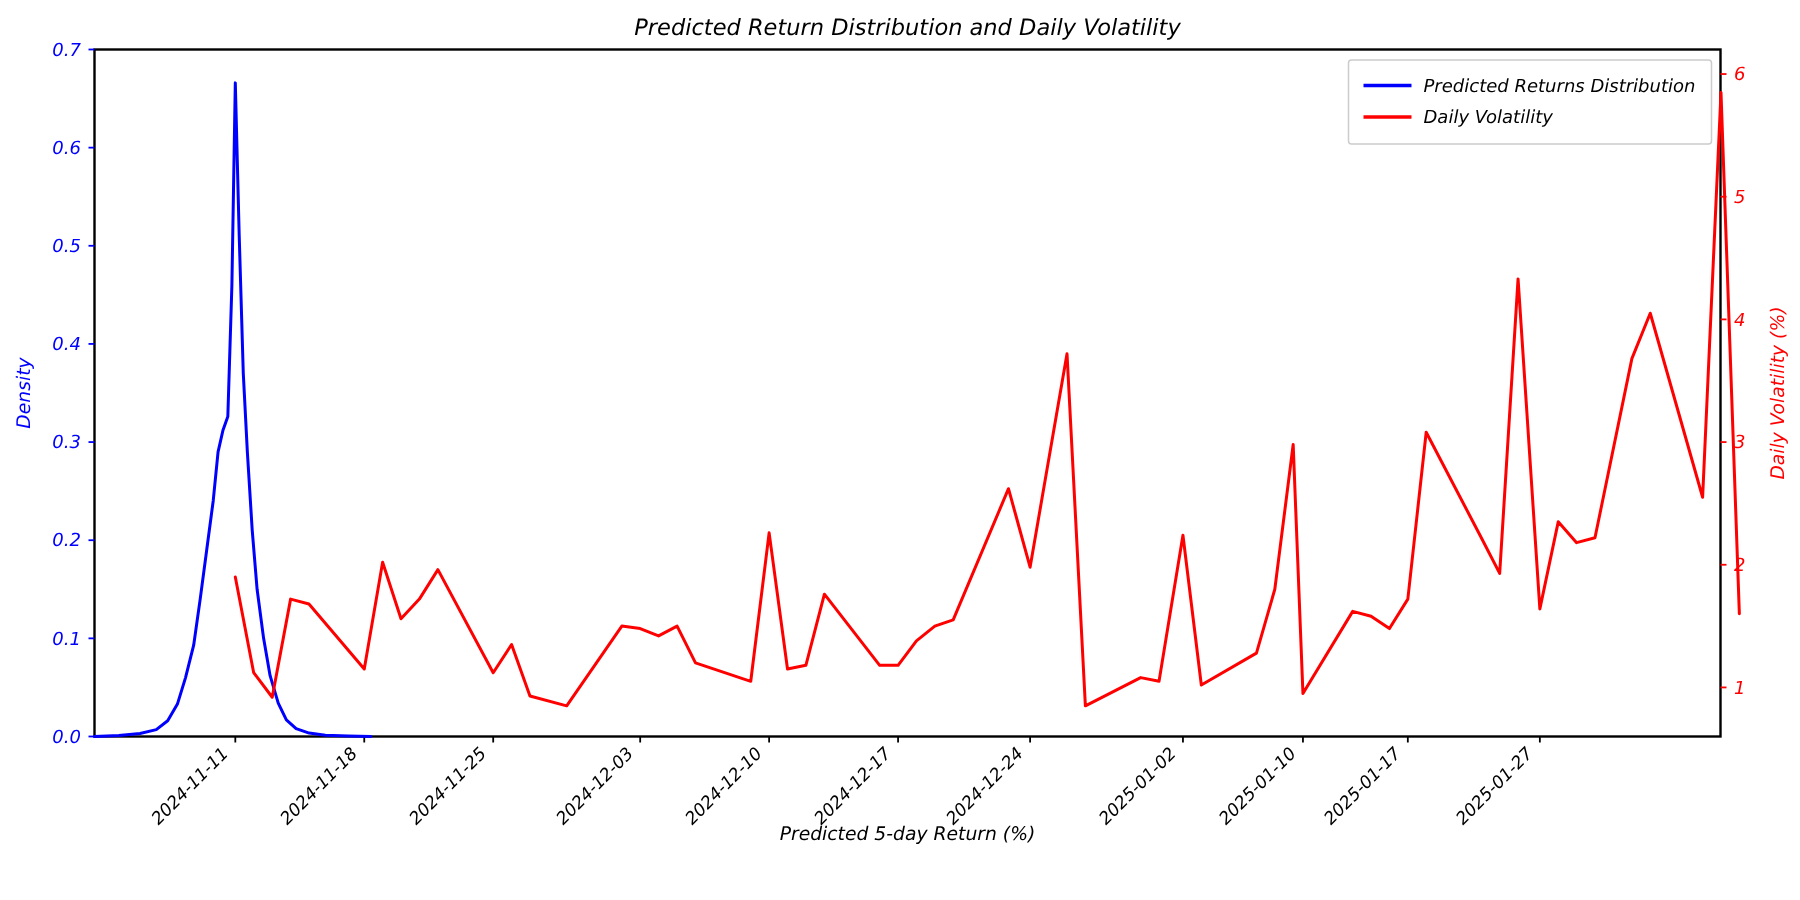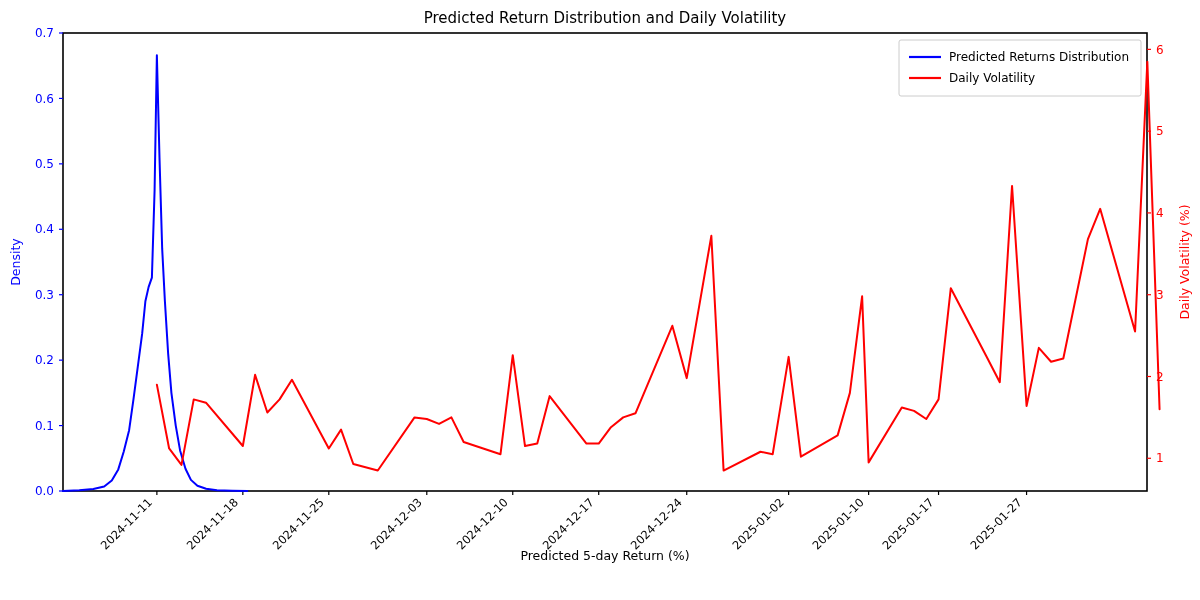--- a/index.html
+++ b/index.html
@@ -11,20 +11,21 @@
     width: 1200px;
     height: 600px;
     font-family: "DejaVu Sans", sans-serif;
     overflow: hidden;
   }
   #figure {
     position: relative;
     width: 1200px;
     height: 600px;
     background: #ffffff;
+    font-style: italic;
   }
   svg.chart-svg {
     display: block;
     width: 1200px;
     height: 600px;
   }
   .tick-mark {
     stroke: #000000;
     stroke-width: 1.2;
   }

